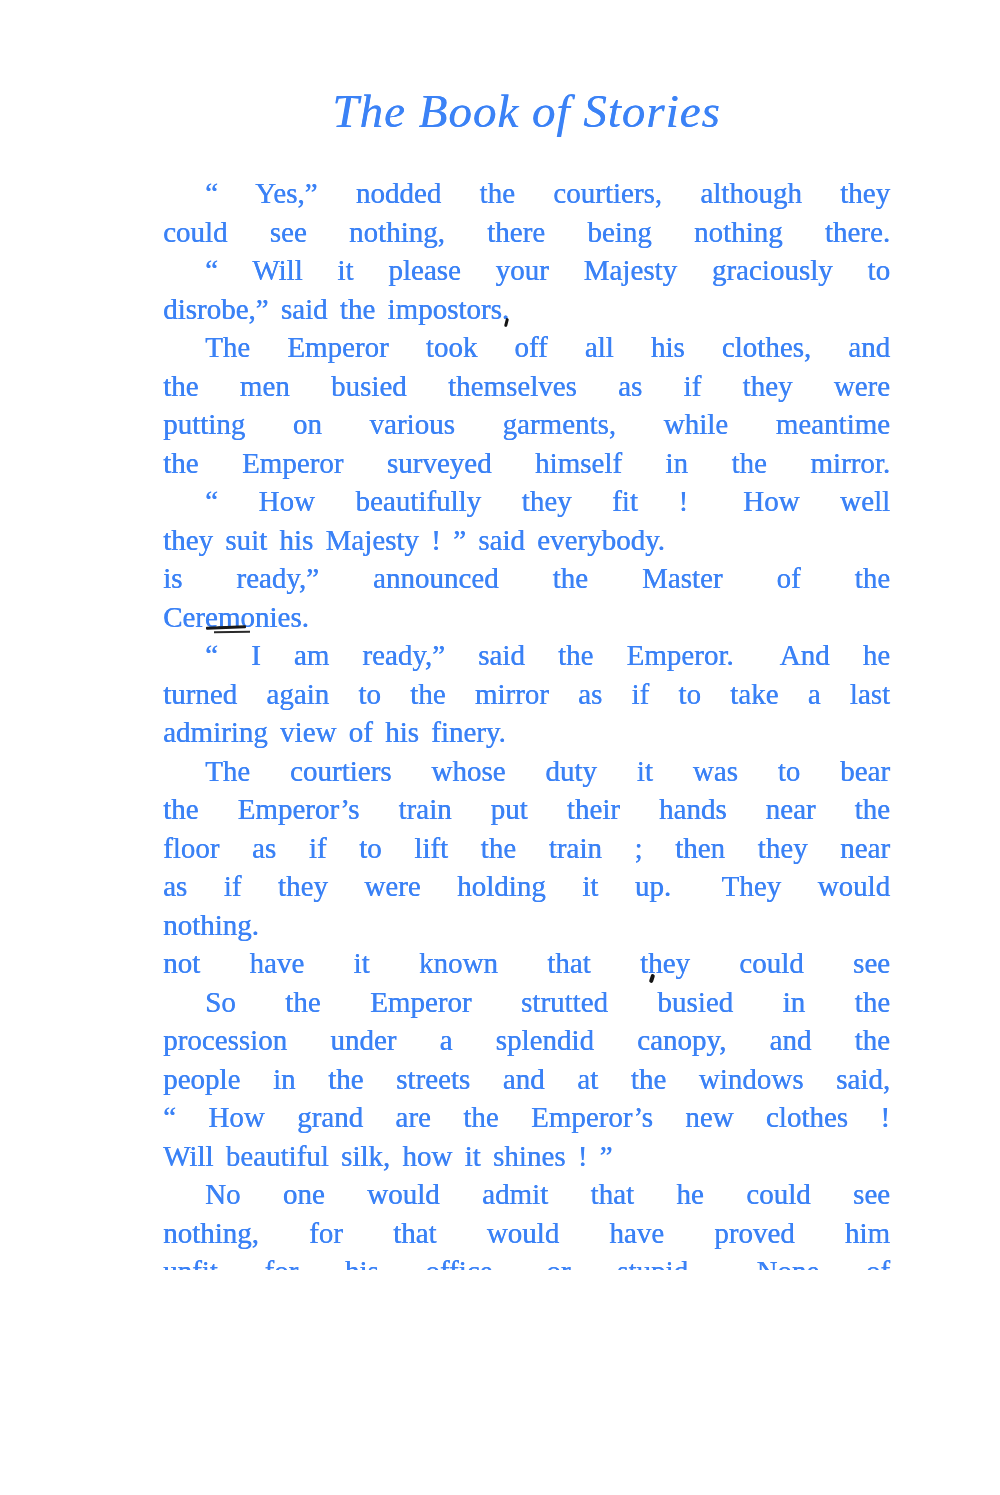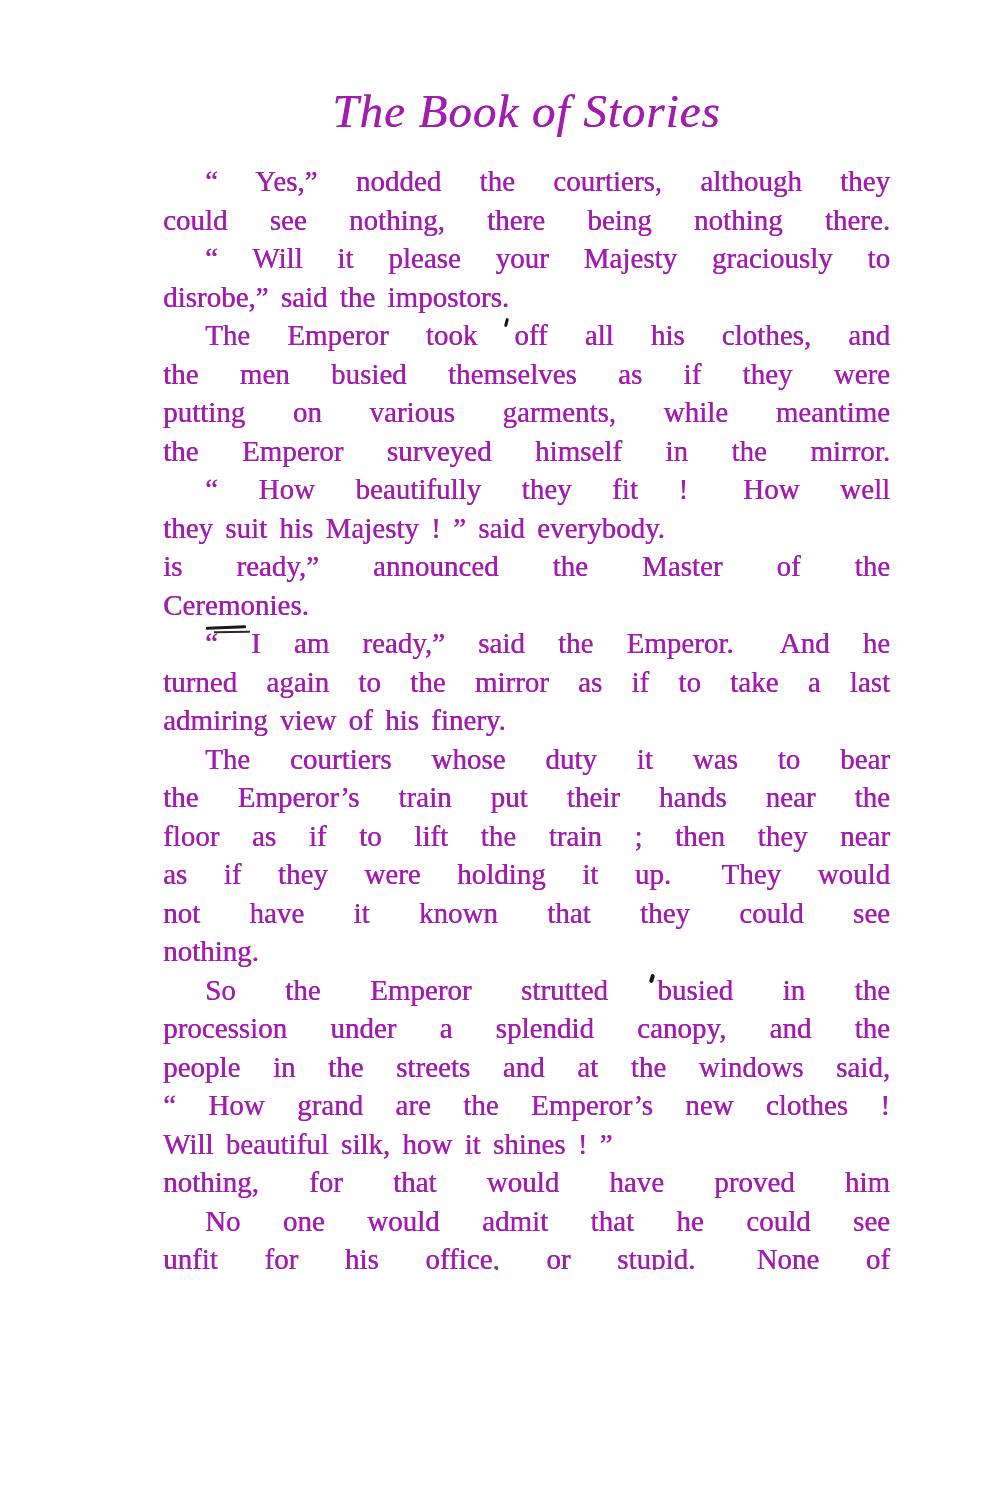--- a/index.html
+++ b/index.html
@@ -1,41 +1,41 @@
 <!DOCTYPE html>
 <html><head>
 <meta charset="utf-8">
 <style>
   html, body { margin: 0; padding: 0; background: #ffffff; }
   .page {
     position: relative;
     width: 1000px;
     height: 1270px;
     background: #ffffff;
-    color: #a21caf;
+    color: #3b82f6;
     font-family: "Liberation Serif", "DejaVu Serif", serif;
     overflow: hidden;
   }
   .title {
     position: absolute;
     top: 80px;
     left: 163px;
     width: 727px;
     margin: 0;
     text-align: center;
     font-size: 47px;
     line-height: 62px;
     font-style: italic;
     font-weight: normal;
     letter-spacing: 1px;
     text-shadow: 0.4px 0 0 currentColor;
   }
   .textblock {
     position: absolute;
-    top: 162px;
+    top: 174px;
     left: 163px;
     width: 727px;
     font-size: 29px;
     word-spacing: 5px;
   }
   .line {
     height: 38.5px;
     line-height: 38.5px;
     text-align: justify;
     text-align-last: justify;
@@ -101,29 +101,29 @@
     <div class="line last">they suit his Majesty ! ” said everybody.</div>
     <div class="line">is ready,” announced the Master of the</div>
     <div class="line last">Ceremonies.</div>
     <div class="line indent">“ I am ready,” said the Emperor.  And he</div>
     <div class="line">turned again to the mirror as if to take a last</div>
     <div class="line last">admiring view of his finery.</div>
     <div class="line indent">The courtiers whose duty it was to bear</div>
     <div class="line">the Emperor’s train put their hands near the</div>
     <div class="line">floor as if to lift the train ; then they near</div>
     <div class="line">as if they were holding it up.  They would</div>
+    <div class="line last">nothing.</div>
     <div class="line">not have it known that they could see</div>
-    <div class="line last">nothing.</div>
     <div class="line indent">So the Emperor strutted busied in the</div>
     <div class="line">procession under a splendid canopy, and the</div>
     <div class="line">people in the streets and at the windows said,</div>
     <div class="line">“ How grand are the Emperor’s new clothes !</div>
     <div class="line last">Will beautiful silk, how it shines ! ”</div>
+    <div class="line indent">No one would admit that he could see</div>
     <div class="line">nothing, for that would have proved him</div>
-    <div class="line indent">No one would admit that he could see</div>
     <div class="line">unfit for his office, or stupid.  None of</div>
   </div>
 
   <div class="underline-mark"></div>
   <div class="underline-mark2"></div>
   <div class="speck speck-1"></div>
   <div class="speck speck-2"></div>
 
   <div class="folio">212</div>
 </div>

